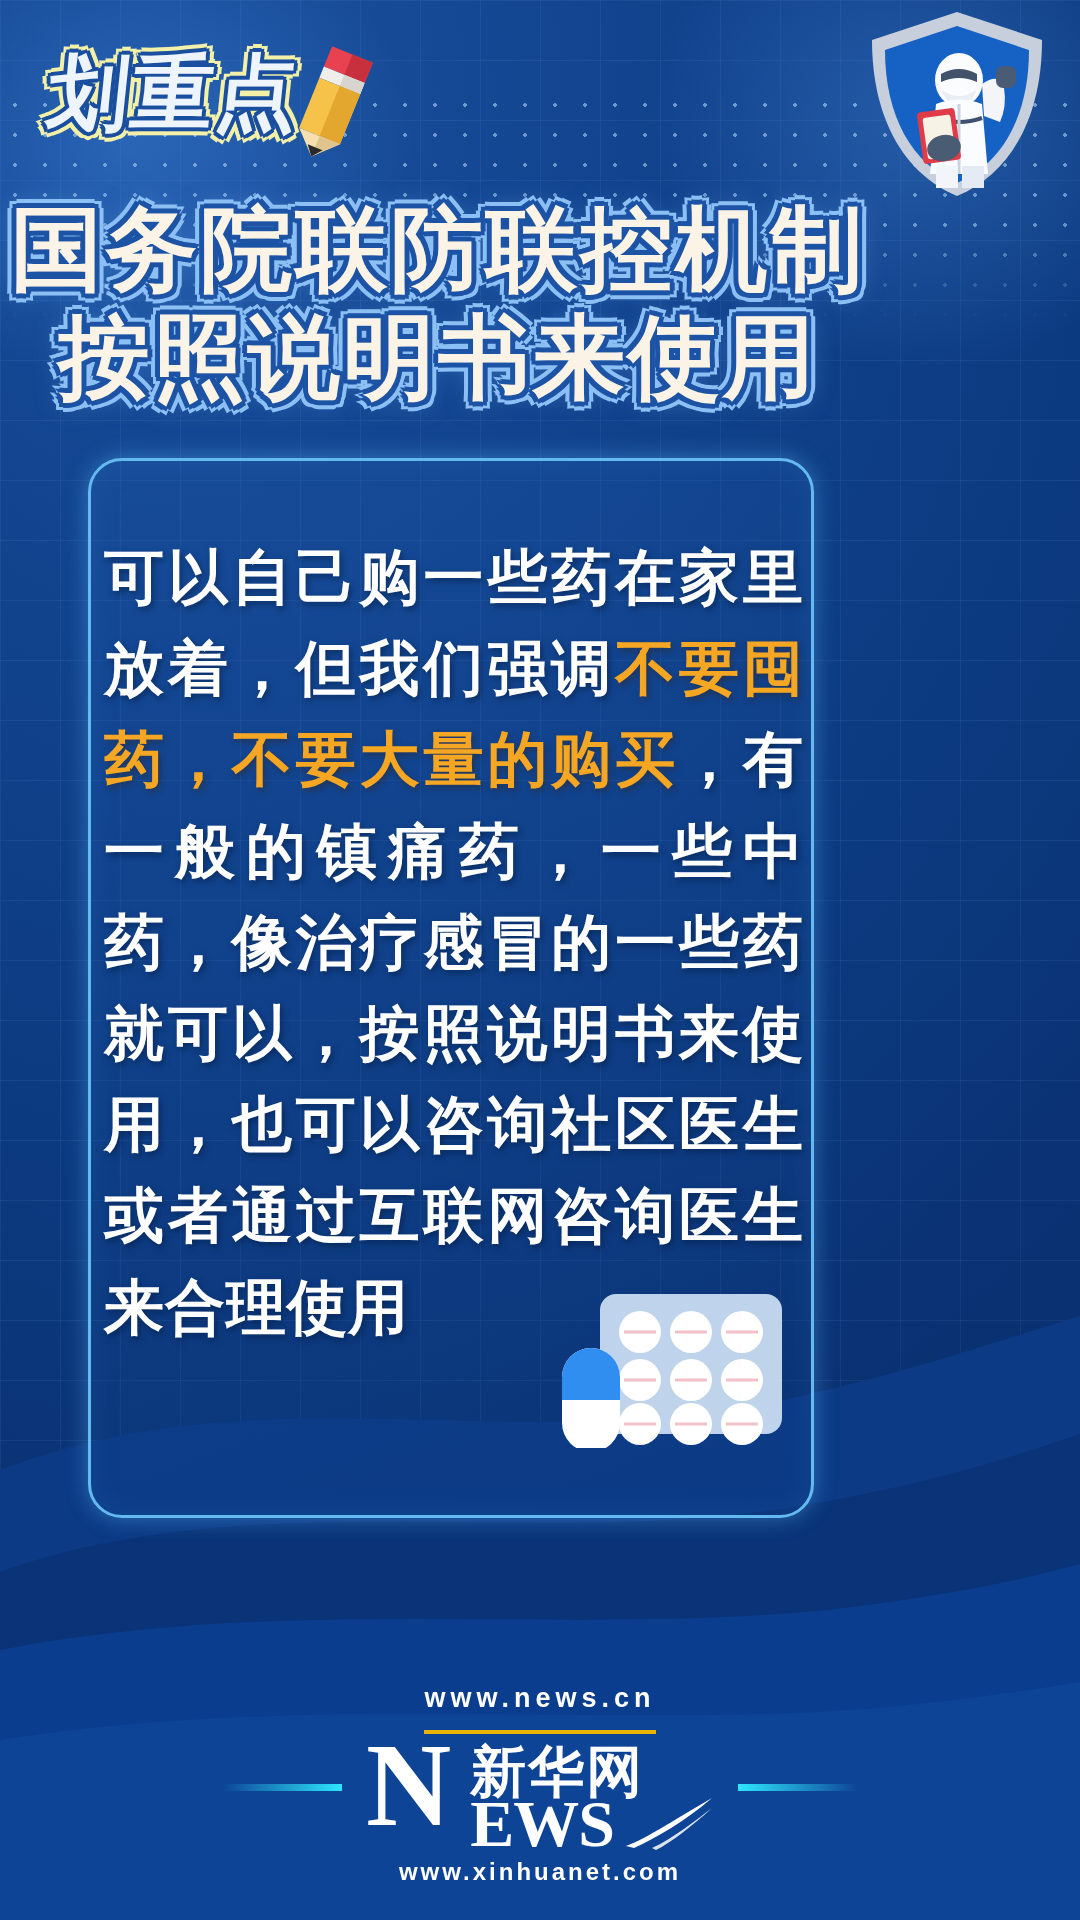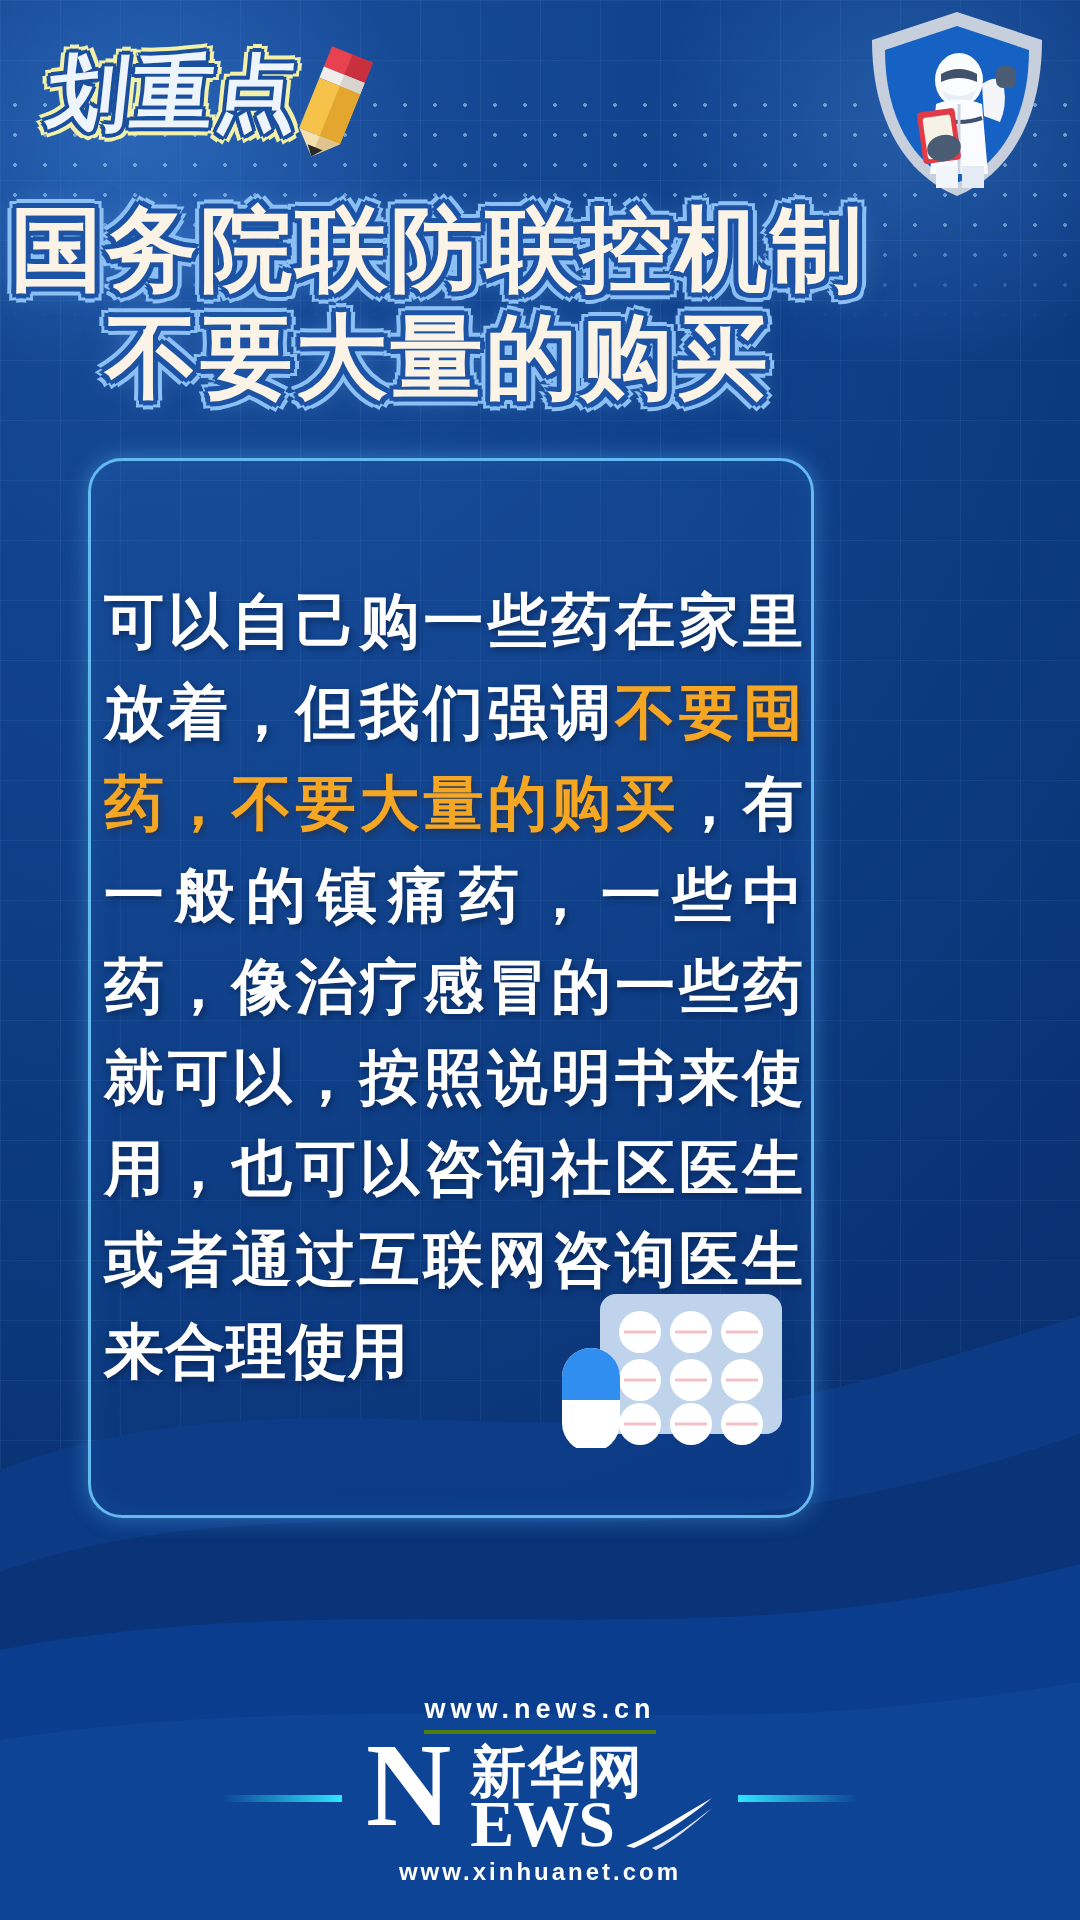--- a/index.html
+++ b/index.html
@@ -72,21 +72,21 @@
   }
 
   
   .card{
     position:absolute;left:88px;top:458px;width:726px;height:1060px;
     border:3px solid #63b9f0;border-radius:34px;
     box-shadow:0 0 22px rgba(90,180,245,.45), inset 0 0 30px rgba(80,170,250,.10);
     background:linear-gradient(160deg, rgba(35,95,180,.20), rgba(12,60,135,.10));
   }
   .card-text{
-    position:absolute;left:104px;top:576px;width:700px;
+    position:absolute;left:104px;top:532px;width:700px;
     font-size:60px;font-weight:800;line-height:1.52;letter-spacing:1px;
     color:#ffffff;
     text-shadow:2px 3px 6px rgba(4,25,60,.55);
     text-align:justify;
     text-justify:inter-ideograph;
   }
   .hl{color:#f5a623;text-shadow:2px 3px 6px rgba(60,30,0,.40);}
 
   
   .pills{position:absolute;left:548px;top:1288px;width:300px;height:160px;}
@@ -94,21 +94,21 @@
   
   .footer{position:absolute;left:0;bottom:34px;width:1080px;text-align:center;}
   .foot-rule-l,.foot-rule-r{position:absolute;top:100px;height:7px;width:120px;
     background:linear-gradient(90deg,rgba(0,229,255,0),#2ee6ff);}
   .foot-rule-l{left:222px;}
   .foot-rule-r{right:222px;background:linear-gradient(270deg,rgba(0,229,255,0),#2ee6ff);}
 
   .logo-url-top{
     font-size:27px;font-weight:700;letter-spacing:5px;color:#ffffff;
     font-family:"Liberation Sans","DejaVu Sans",sans-serif;
-    padding-bottom:5px;border-bottom:4px solid #4d7c0f;display:inline-block;line-height:1.1;
+    padding-bottom:16px;border-bottom:4px solid #eab308;display:inline-block;line-height:1.1;
   }
   .logo-main{display:flex;align-items:flex-start;justify-content:center;gap:6px;margin-top:4px;}
   .logo-n{font-size:118px;font-weight:900;color:#fff;line-height:.82;letter-spacing:-2px;
           font-family:"Liberation Serif","DejaVu Serif",serif;}
   .logo-cn{font-size:56px;font-weight:900;color:#fff;letter-spacing:2px;line-height:1;margin-top:6px;}
   .logo-ews{font-size:66px;font-weight:900;color:#fff;letter-spacing:-1px;line-height:.9;
             font-family:"Liberation Serif","DejaVu Serif",serif;}
   .logo-url-bot{font-size:24px;font-weight:700;letter-spacing:3px;color:#ffffff;margin-top:4px;}
 </style>
 </head>
@@ -174,21 +174,21 @@
 
         <rect x="74" y="160" width="22" height="22" fill="#f2f6fb"></rect>
         <rect x="100" y="160" width="22" height="22" fill="#e4ebf4"></rect>
       </g>
     </svg>
   </div>
 </div>
 
 <div class="title-block">
   <div class="title-line">国务院联防联控机制</div>
-  <div class="title-line">不要大量的购买</div>
+  <div class="title-line">按照说明书来使用</div>
 </div>
 
 <div class="card"></div>
 <div class="card-text">
   <span>可以自己购一些药在家里放着，但我们强调</span><span class="hl">不要囤药，不要大量的购买</span><span>，有一般的镇痛药，一些中药，像治疗感冒的一些药就可以，按照说明书来使用，也可以咨询社区医生或者通过互联网咨询医生来合理使用</span>
 </div>
 
 <div class="pills">
   <svg width="300" height="160" viewBox="0 0 300 160" xmlns="http://www.w3.org/2000/svg">
     <g>

